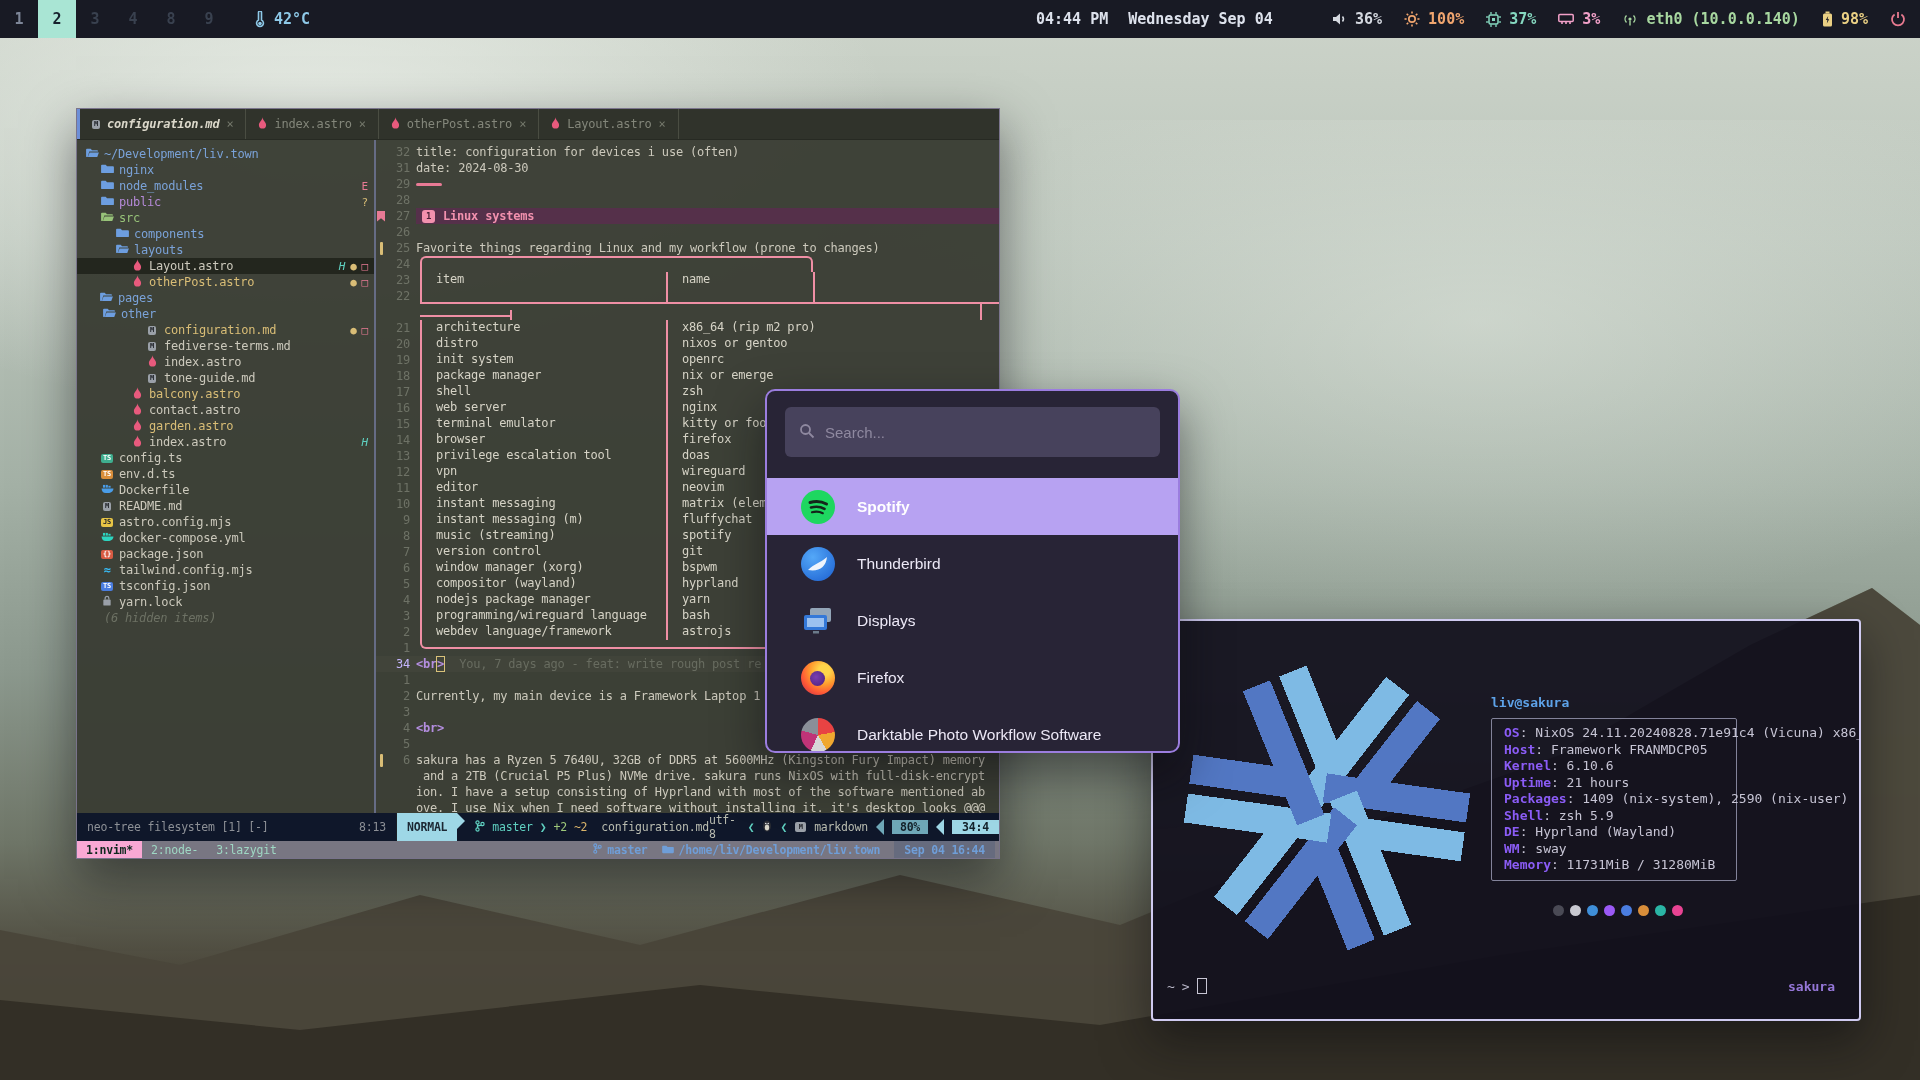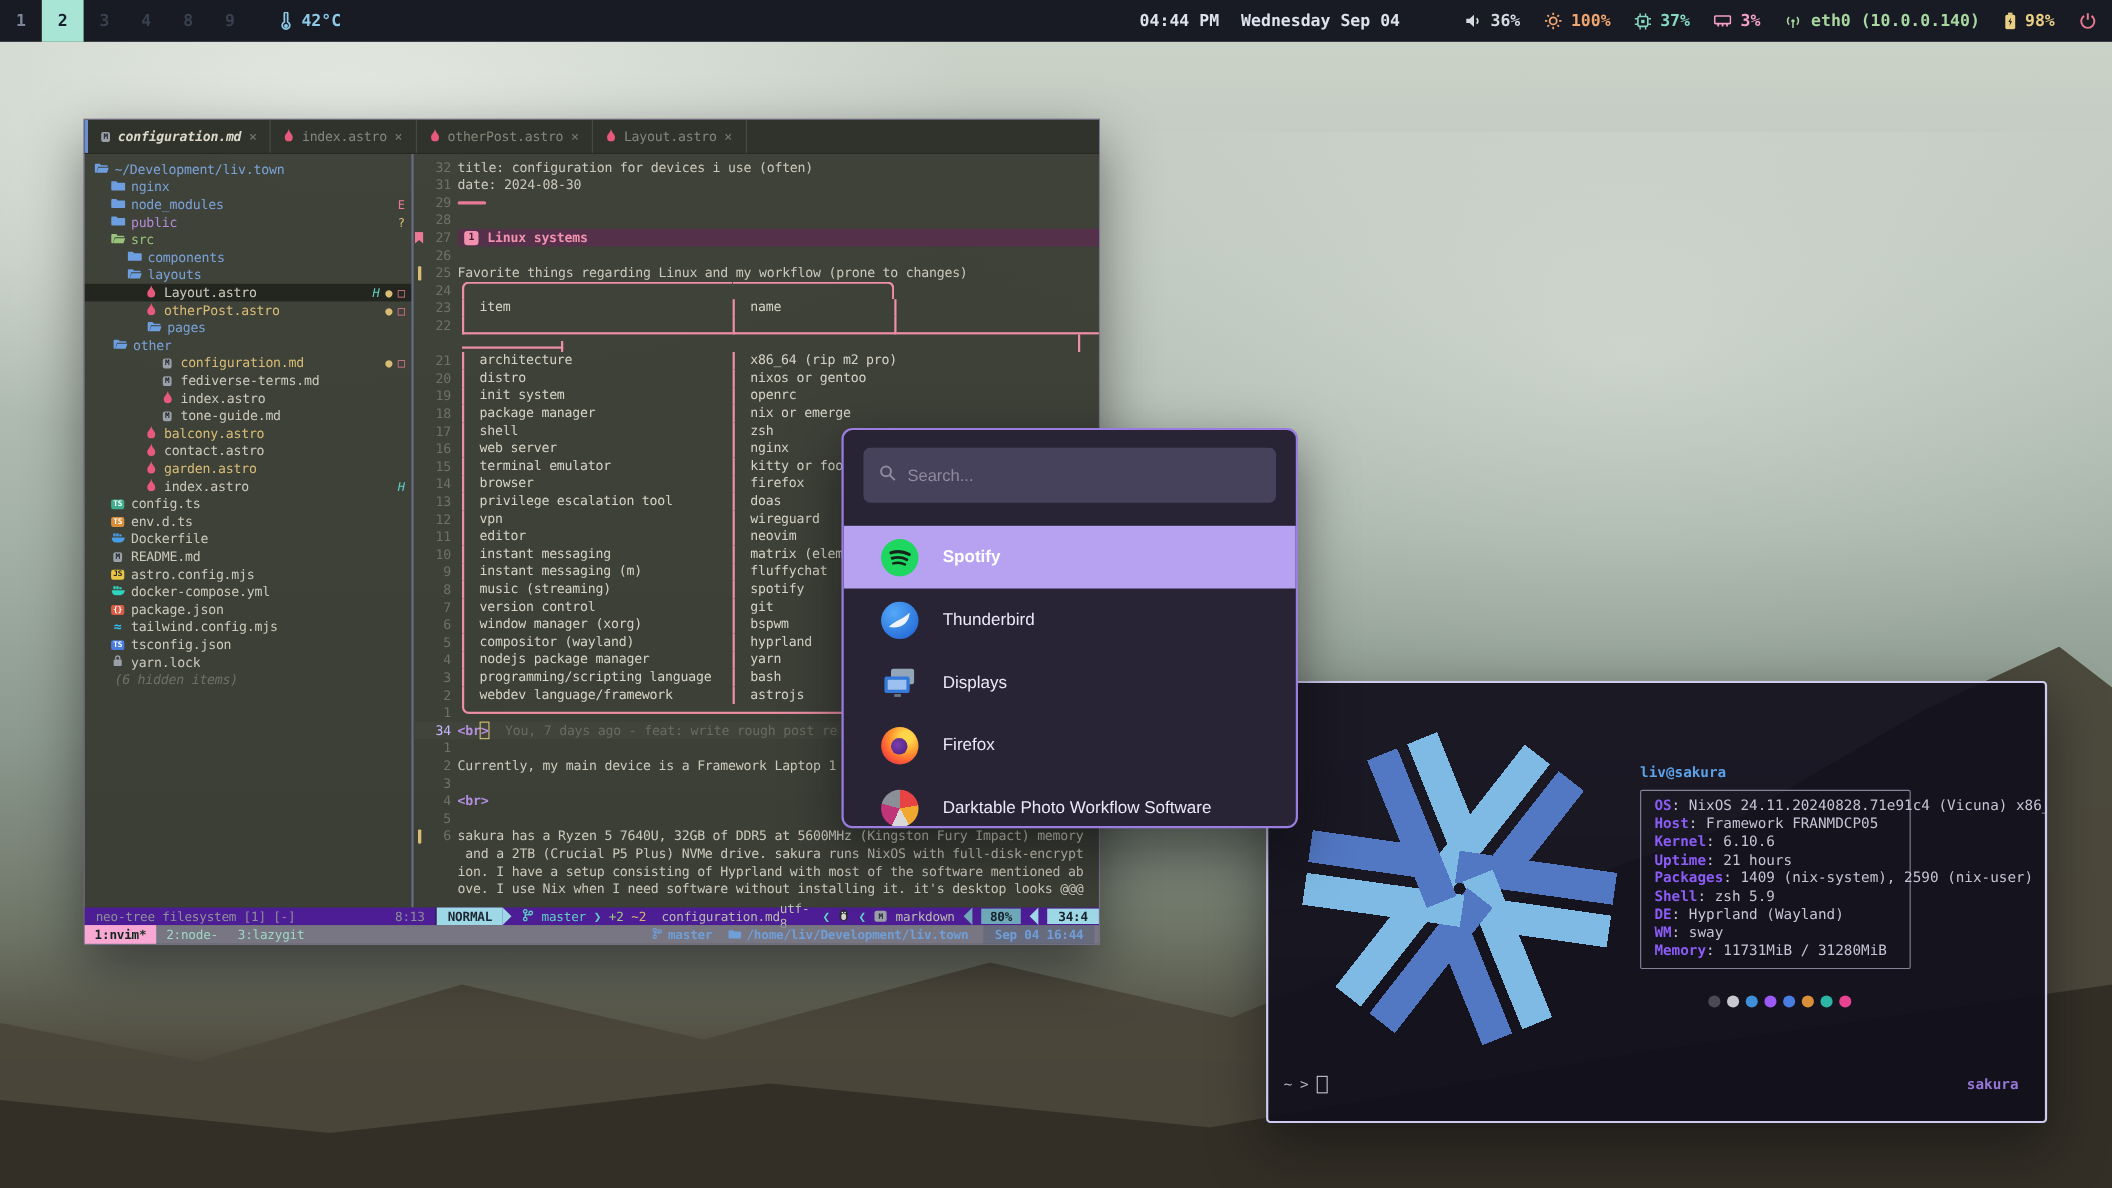--- a/index.html
+++ b/index.html
@@ -69,21 +69,21 @@
   .tbl{margin-left:4px;display:flex;align-self:stretch;color:#d6d3c6;}
   .tcell1{width:230px;padding-left:14px;}
   .tcell2{width:334px;padding-left:14px;}
   .bl{border-left:2px solid #ef8fa5;} .br{border-right:2px solid #ef8fa5;}
   .bt{border-top:2px solid #ef8fa5;} .bb{border-bottom:2px solid #ef8fa5;}
   .rtop{border-top-left-radius:6px;border-top-right-radius:6px;}
   .rbot{border-bottom-left-radius:6px;border-bottom-right-radius:6px;height:7px;align-self:flex-start;}
   .ttickseg{margin-left:4px;width:92px;border-bottom:2px solid #ef8fa5;height:8px;position:relative;}
   .ttickseg::after{content:"";position:absolute;right:0;bottom:-5px;width:2px;height:10px;background:#ef8fa5;}
   
-  .statusline{height:16px;background:#4c1d95;display:flex;align-items:stretch;font-size:11.5px;flex-shrink:0;color:#b9bcb0;}
+  .statusline{height:28px;background:#0f172a;display:flex;align-items:stretch;font-size:11.5px;flex-shrink:0;color:#b9bcb0;}
   .sl-neotree{width:299px;flex-shrink:0;display:flex;align-items:center;color:#8d9096;padding:0 10px;border-right:1px solid #1b1d23;}
   .sl-neotree .pos{margin-left:auto;}
   .seg{display:flex;align-items:center;padding:0 10px;font-weight:bold;}
   .seg-mode{background:#9ed7e6;color:#1c2733;}
   .tri-r{width:0;height:0;border-top:8px solid transparent;border-bottom:8px solid transparent;border-left:8px solid #9ed7e6;}
   .seg-git{display:flex;align-items:center;gap:7px;padding:0 10px;color:#5fd0c0;}
   .add{color:#9ec87a;} .mod{color:#d9b36a;}
   .chev{color:#5fd0c0;font-weight:bold;}
   .sl-file{margin-left:4px;display:flex;align-items:center;color:#b9bcb0;}
   .sl-right{margin-left:auto;display:flex;align-items:center;gap:8px;}
@@ -368,21 +368,21 @@
               <span><svg width="9" height="12" viewBox="0 0 10 13">
                   <path d="M5 0 C5.4 4 9 5.2 9 8.6 a4 4 0 01-8 0 C1 5.2 4.6 4 5 0z" fill="#e85a7d"></path>
                 </svg></span>
             </span>
             <span class="lbl c-yellow">otherPost.astro</span>
             <span class="mk">
               <span class="m-yellow">●</span>
               <span class="m-pink">□</span>
             </span>
           </div>
-          <div class="trow" style="padding-left: 56px; align-items: center;">
+          <div class="trow" style="padding-left: 22px; align-items: center;">
             <span class="ticon">
               <span><svg width="13" height="11" viewBox="0 0 14 12">
                   <path d="M1 2 h4 l1.5 1.5 H12 a1 1 0 011 1 V5 H3.5 L1.8 11 H1 a1 1 0 01-1-1 V3 a1 1 0 011-1z M3.8 6 H14 l-1.8 5 H2z" fill="#6d9ee0"></path>
                 </svg></span>
             </span>
             <span class="lbl c-blue">pages</span>
           </div>
           <div class="trow" style="padding-left: 25px;">
             <span class="ticon">
               <span><svg width="13" height="11" viewBox="0 0 14 12">
@@ -561,21 +561,21 @@
           <div class="erow"><span class="sign"></span><span class="num">13</span><div class="tbl"><div class="tcell1 bl">privilege escalation tool</div><div class="tcell2 bl br">doas</div></div></div>
           <div class="erow"><span class="sign"></span><span class="num">12</span><div class="tbl"><div class="tcell1 bl">vpn</div><div class="tcell2 bl br">wireguard</div></div></div>
           <div class="erow"><span class="sign"></span><span class="num">11</span><div class="tbl"><div class="tcell1 bl">editor</div><div class="tcell2 bl br">neovim</div></div></div>
           <div class="erow"><span class="sign"></span><span class="num">10</span><div class="tbl"><div class="tcell1 bl">instant messaging</div><div class="tcell2 bl br">matrix (element</div></div></div>
           <div class="erow"><span class="sign"></span><span class="num">9</span><div class="tbl"><div class="tcell1 bl">instant messaging (m)</div><div class="tcell2 bl br">fluffychat</div></div></div>
           <div class="erow"><span class="sign"></span><span class="num">8</span><div class="tbl"><div class="tcell1 bl">music (streaming)</div><div class="tcell2 bl br">spotify</div></div></div>
           <div class="erow"><span class="sign"></span><span class="num">7</span><div class="tbl"><div class="tcell1 bl">version control</div><div class="tcell2 bl br">git</div></div></div>
           <div class="erow"><span class="sign"></span><span class="num">6</span><div class="tbl"><div class="tcell1 bl">window manager (xorg)</div><div class="tcell2 bl br">bspwm</div></div></div>
           <div class="erow"><span class="sign"></span><span class="num">5</span><div class="tbl"><div class="tcell1 bl">compositor (wayland)</div><div class="tcell2 bl br">hyprland</div></div></div>
           <div class="erow"><span class="sign"></span><span class="num">4</span><div class="tbl"><div class="tcell1 bl">nodejs package manager</div><div class="tcell2 bl br">yarn</div></div></div>
-          <div class="erow"><span class="sign"></span><span class="num">3</span><div class="tbl"><div class="tcell1 bl">programming/scripting language</div><div class="tcell2 bl br">bash</div></div></div>
+          <div class="erow"><span class="sign"></span><span class="num">3</span><div class="tbl"><div class="tcell1 bl">programming/wireguard language</div><div class="tcell2 bl br">bash</div></div></div>
           <div class="erow"><span class="sign"></span><span class="num">2</span><div class="tbl"><div class="tcell1 bl">webdev language/framework</div><div class="tcell2 bl br">astrojs</div></div></div>
           <div class="erow"><span class="sign"></span><span class="num">1</span><div class="tbl"><div class="rbot bb bl br" style="width:564px"></div></div></div>
           <div class="erow cursorline"><span class="sign"></span><span class="num">34</span><span class="tagtok">&lt;br</span><span class="tagtok curbox">&gt;</span><span class="blame">  You, 7 days ago - feat: write rough post re</span></div>
           <div class="erow"><span class="sign"></span><span class="num">1</span></div>
           <div class="erow"><span class="sign"></span><span class="num">2</span><span>Currently, my main device is a Framework Laptop 1</span></div>
           <div class="erow"><span class="sign"></span><span class="num">3</span></div>
           <div class="erow"><span class="sign"></span><span class="num">4</span><span class="tagtok">&lt;br&gt;</span></div>
           <div class="erow"><span class="sign"></span><span class="num">5</span></div>
           <div class="erow"><span class="sign"><span class="signbar"></span></span><span class="num">6</span><span>sakura has a Ryzen 5 7640U, 32GB of DDR5 at 5600MHz (Kingston Fury Impact) memory</span></div>
           <div class="erow"><span class="sign"></span><span class="num"></span><span> and a 2TB (Crucial P5 Plus) NVMe drive. sakura runs NixOS with full-disk-encrypt</span></div>

